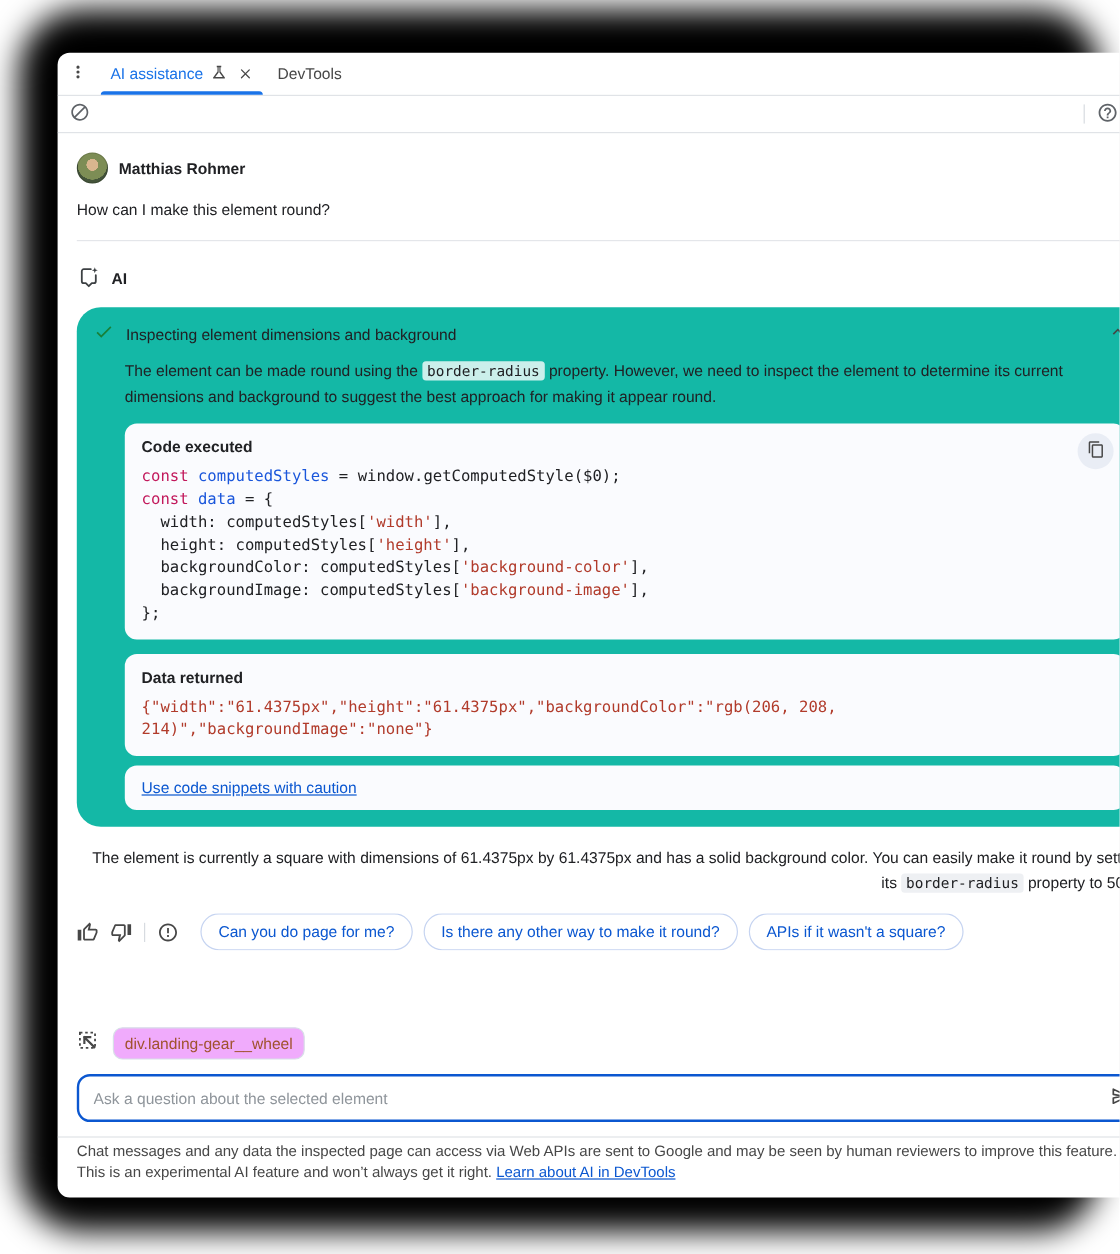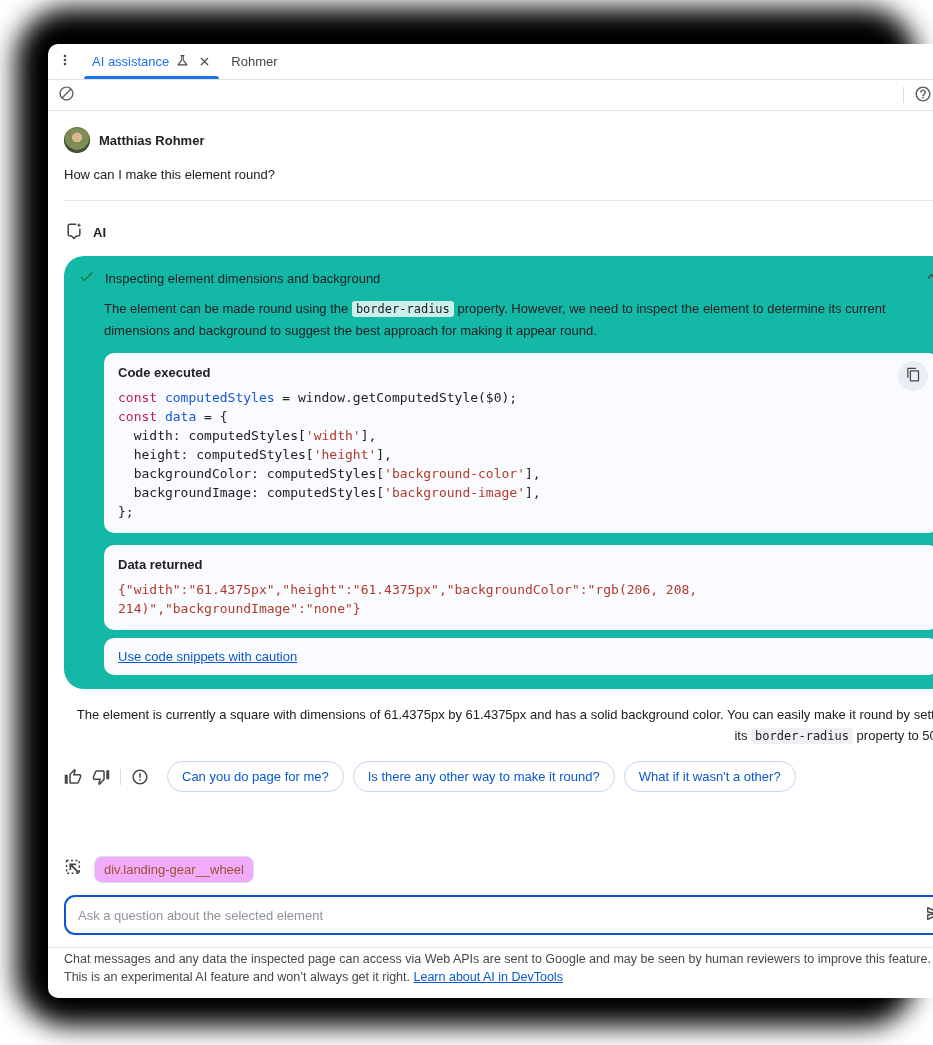--- a/index.html
+++ b/index.html
@@ -107,21 +107,21 @@
             </svg>
         </span>
         <button class="iconbtn tab-close">
           <svg width="13" height="13" viewBox="0 0 24 24">
               <path stroke="#474747" stroke-width="2" stroke-linecap="round" d="M6 6l12 12M18 6L6 18" fill="none"></path>
             </svg>
         </button>
       </div>
 
       <div class="tab">
-        <span>Rohmer</span>
+        <span>DevTools</span>
       </div>
 
       <button class="iconbtn panel-close">
         <svg width="15" height="15" viewBox="0 0 24 24">
             <path stroke="#474747" stroke-width="2" stroke-linecap="round" d="M6 6l12 12M18 6L6 18" fill="none"></path>
           </svg>
       </button>
     </div>
 
     <div class="toolbar">
@@ -228,21 +228,21 @@
           <div class="vdiv"></div>
           <button class="iconbtn">
             <svg width="18" height="18" viewBox="0 0 24 24">
                 <path fill="#474747" d="M11 15h2v2h-2zm0-8h2v6h-2zm.99-5C6.47 2 2 6.48 2 12s4.47 10 9.99 10C17.52 22 22 17.52 22 12S17.52 2 11.99 2zM12 20c-4.42 0-8-3.58-8-8s3.58-8 8-8 8 3.58 8 8-3.58 8-8 8z"></path>
               </svg>
           </button>
         </div>
         <div class="chips">
             <button type="button" class="chip">Can you do page for me?</button>
             <button type="button" class="chip">Is there any other way to make it round?</button>
-            <button type="button" class="chip">What if it wasn't a other?</button>
+            <button type="button" class="chip">APIs if it wasn't a square?</button>
           </div>
       </div>
 
       <div class="composer">
         <div class="selector-row">
           <span>
             <svg width="20" height="20" viewBox="0 0 20 20" fill="none">
               <rect x="2.6" y="2.6" width="12.6" height="12.6" stroke="#474747" stroke-width="1.5" stroke-dasharray="2.1 2.3"></rect>
               <path d="M14.6 14.6 6.3 6.3M6.3 11.2V6.3h4.9" stroke="#474747" stroke-width="1.8" stroke-linecap="square"></path>
             </svg>

